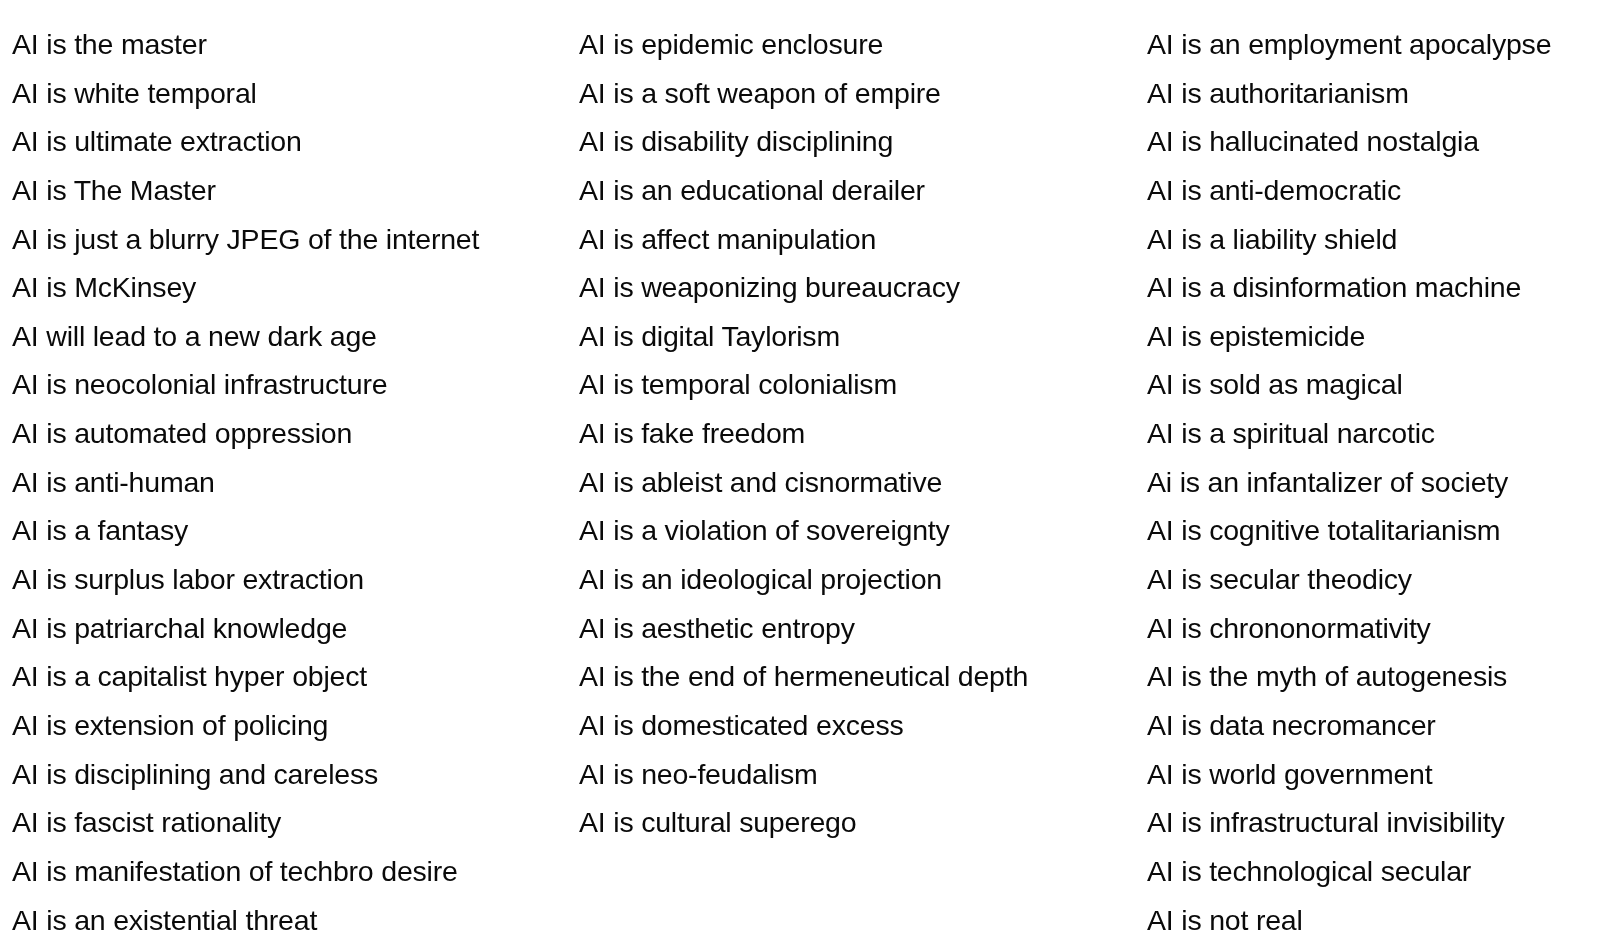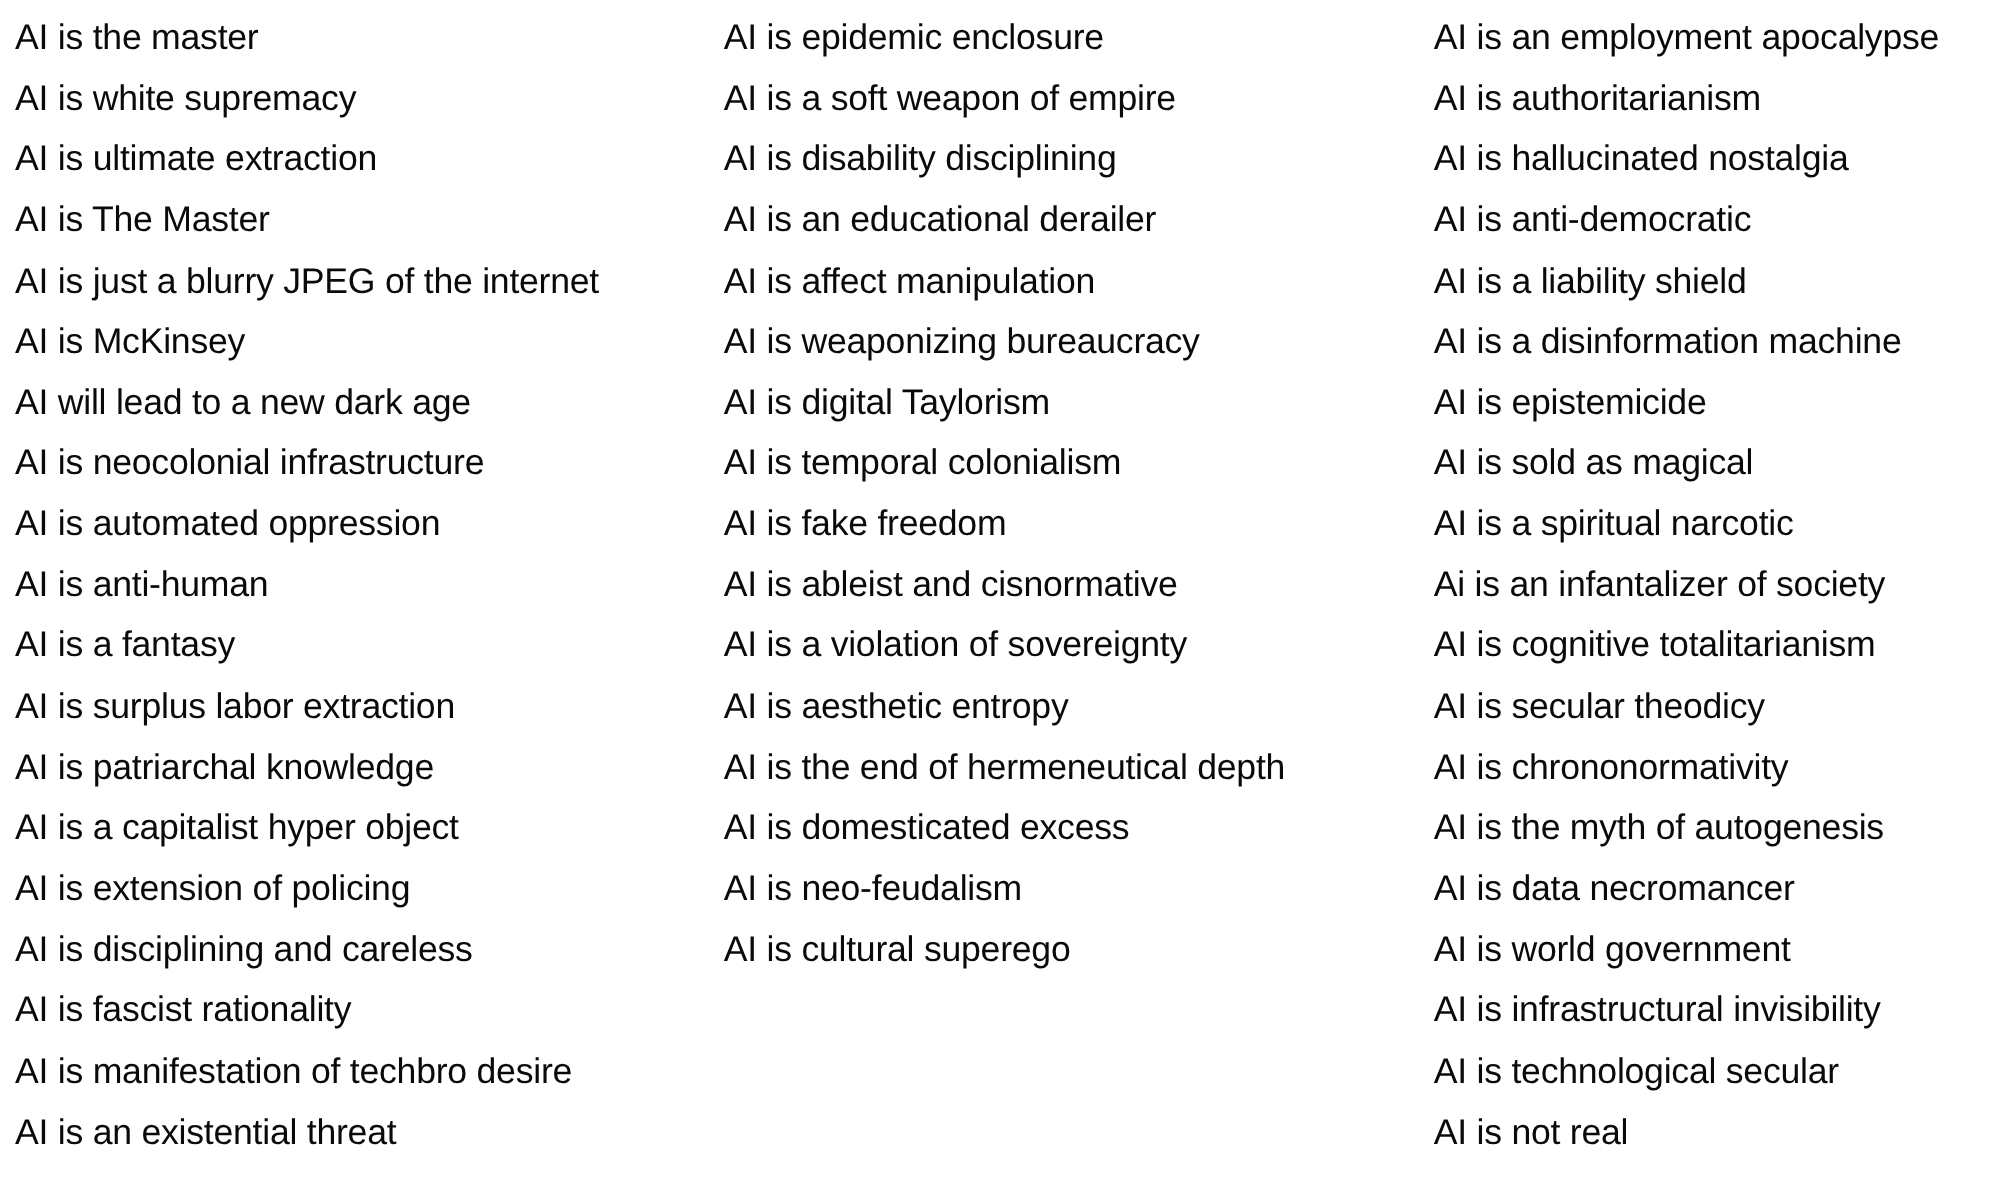--- a/index.html
+++ b/index.html
@@ -10,41 +10,41 @@
   .page {
     position: relative;
     width: 1600px;
     height: 950px;
     background: #ffffff;
     overflow: hidden;
     font-family: "Liberation Sans", sans-serif;
   }
   .col {
     position: absolute;
-    top: 6px;
+    top: 20px;
   }
   .col-1 { left: 12px; }
   .col-2 { left: 579px; }
   .col-3 { left: 1147px; }
   .line {
     height: 48.65px;
     line-height: 48.65px;
     font-size: 28.5px;
     letter-spacing: -0.2px;
     color: #0a0a0a;
     white-space: nowrap;
   }
 </style>
 </head>
 <body>
 
 <div class="page">
   <div class="col col-1">
       <div class="line">AI is the master</div>
-      <div class="line">AI is white supremacy</div>
+      <div class="line">AI is white temporal</div>
       <div class="line">AI is ultimate extraction</div>
       <div class="line">AI is The Master</div>
       <div class="line">AI is just a blurry JPEG of the internet</div>
       <div class="line">AI is McKinsey</div>
       <div class="line">AI will lead to a new dark age</div>
       <div class="line">AI is neocolonial infrastructure</div>
       <div class="line">AI is automated oppression</div>
       <div class="line">AI is anti-human</div>
       <div class="line">AI is a fantasy</div>
       <div class="line">AI is surplus labor extraction</div>
@@ -61,20 +61,21 @@
       <div class="line">AI is a soft weapon of empire</div>
       <div class="line">AI is disability disciplining</div>
       <div class="line">AI is an educational derailer</div>
       <div class="line">AI is affect manipulation</div>
       <div class="line">AI is weaponizing bureaucracy</div>
       <div class="line">AI is digital Taylorism</div>
       <div class="line">AI is temporal colonialism</div>
       <div class="line">AI is fake freedom</div>
       <div class="line">AI is ableist and cisnormative</div>
       <div class="line">AI is a violation of sovereignty</div>
+      <div class="line">AI is an ideological projection</div>
       <div class="line">AI is aesthetic entropy</div>
       <div class="line">AI is the end of hermeneutical depth</div>
       <div class="line">AI is domesticated excess</div>
       <div class="line">AI is neo-feudalism</div>
       <div class="line">AI is cultural superego</div>
     </div>
   <div class="col col-3">
       <div class="line">AI is an employment apocalypse</div>
       <div class="line">AI is authoritarianism</div>
       <div class="line">AI is hallucinated nostalgia</div>

